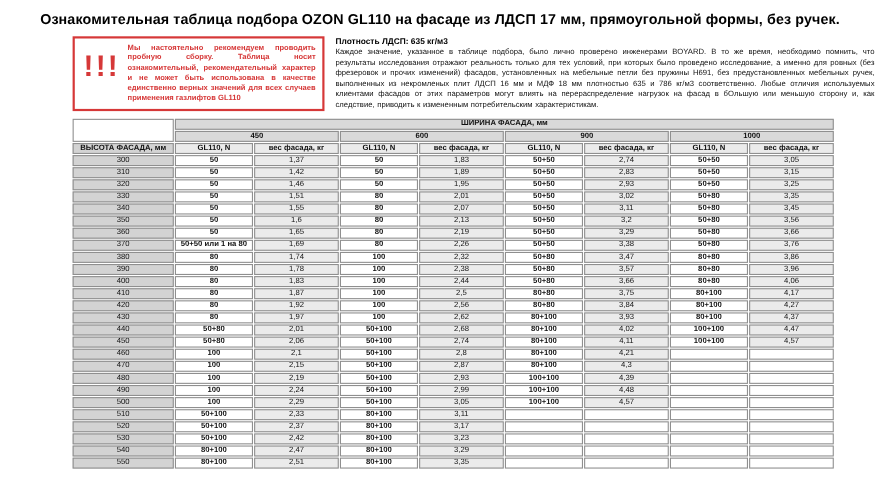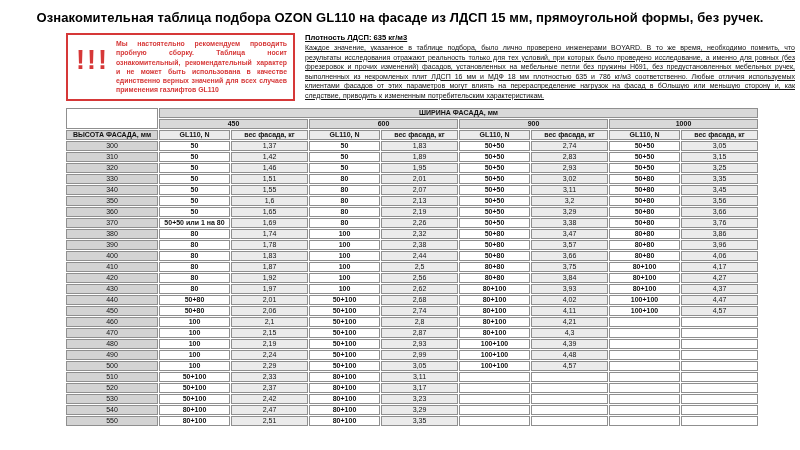--- a/index.html
+++ b/index.html
@@ -33,21 +33,21 @@
   .warn-marks {
     color: #d63838; font-weight: bold; font-size: 27px;
     line-height: 1; letter-spacing: 2px; margin-top: 8px;
     flex: 0 0 auto;
   }
   .warn-text {
     margin: 0; color: #d63838;
     font-size: 6.9px; font-weight: bold; line-height: 1.34;
     text-align: justify;
   }
-  .intro { flex: 1; padding-left: 10px; text-decoration: underline; }
+  .intro { flex: 1; padding-left: 10px; }
   .intro-head {
     margin: 0 0 1px 0;
     font-size: 7.6px; font-weight: bold; color: #000;
   }
   .intro-body {
     margin: 0; font-size: 7px; line-height: 1.36;
     text-align: justify; color: #111;
     word-spacing: 0.4px;
   }
 
@@ -72,21 +72,21 @@
   .c-h      { background: #d3d3d3; font-weight: normal; }
   .c-gl     { background: #ffffff; font-weight: bold; }
   .c-w      { background: #ebebeb; font-weight: normal; }
   .c-none   { border: none; background: transparent; }
 </style>
 </head>
 <body>
 
 <div class="page">
 
-  <h1 class="title">Ознакомительная таблица подбора OZON GL110 на фасаде из ЛДСП 15 мм, прямоугольной формы, без ручек.</h1>
+  <h1 class="title">Ознакомительная таблица подбора OZON GL110 на фасаде из ЛДСП 17 мм, прямоугольной формы, без ручек.</h1>
 
   <div class="top">
     <div class="warnbox">
       <div class="warn-marks">!!!</div>
       <p class="warn-text">Мы настоятельно рекомендуем проводить пробную сборку. Таблица носит ознакомительный, рекомендательный характер и не может быть использована в качестве единственно верных значений для всех случаев применения газлифтов GL110</p>
     </div>
     <div class="intro">
       <p class="intro-head">Плотность ЛДСП: 635 кг/м3</p>
       <p class="intro-body">Каждое значение, указанное в таблице подбора, было лично проверено инженерами BOYARD. В то же время, необходимо помнить, что результаты исследования отражают реальность только для тех условий, при которых было проведено исследование, а именно для ровных (без фрезеровок и прочих изменений) фасадов, установленных на мебельные петли без пружины H691, без предустановленных мебельных ручек, выполненных из некромленых плит ЛДСП 16 мм и МДФ 18 мм плотностью 635 и 786 кг/м3 соответственно. Любые отличия используемых клиентами фасадов от этих параметров могут влиять на перераспределение нагрузок на фасад в бОльшую или меньшую сторону и, как следствие, приводить к измененным потребительским характеристикам.</p>
     </div>

